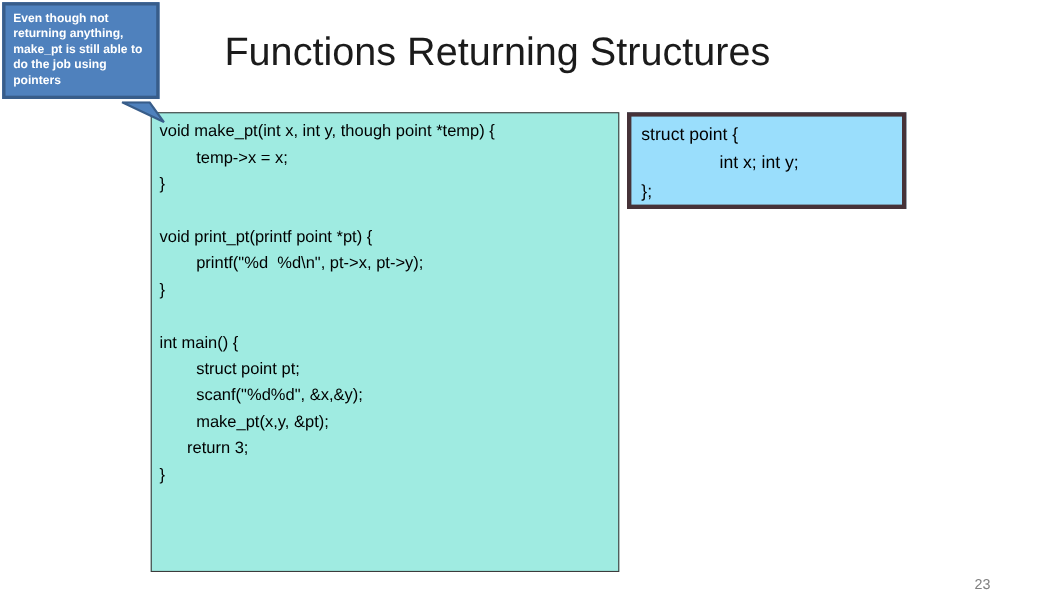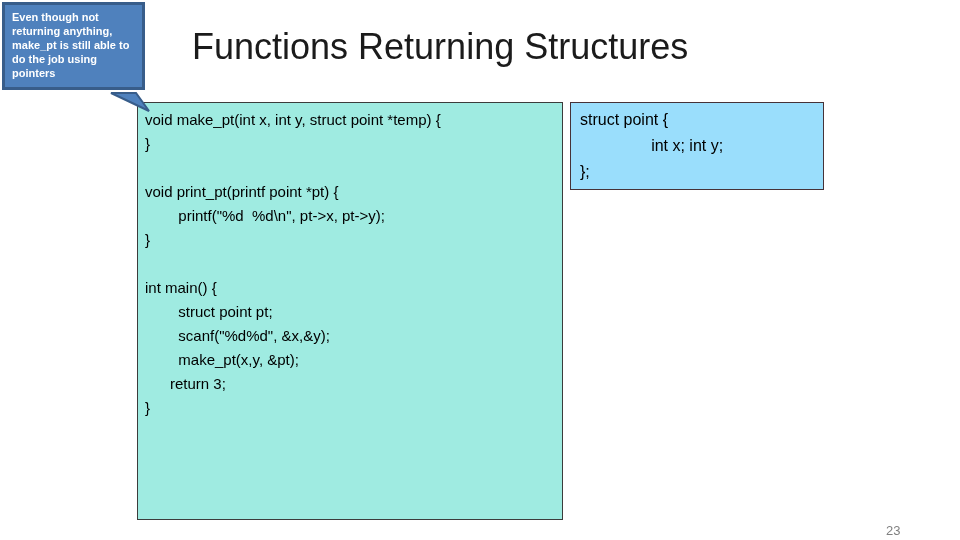--- a/index.html
+++ b/index.html
@@ -7,21 +7,21 @@
     width: 960px; height: 540px;
     position: relative;
     background: #ffffff;
     font-family: "Liberation Sans", sans-serif;
     overflow: hidden;
   }
   .slide { position: absolute; inset: 0; }
 
   .title {
     position: absolute;
-    left: 192px; top: 26px;
+    left: 204px; top: 26px;
     width: 570px;
     font-size: 36px;
     color: #1b1b1b;
     white-space: nowrap;
   }
 
   .callout {
     position: absolute;
     left: 2px; top: 2px;
     width: 143px; height: 88px;
@@ -57,21 +57,21 @@
     white-space: pre;
     line-height: 24px;
     min-height: 24px;
   }
 
   .struct-box {
     position: absolute;
     left: 570px; top: 102px;
     width: 254px; height: 88px;
     box-sizing: border-box;
-    border: 1px solid #701a75;
+    border: 4px solid #701a75;
     background: #9adefc;
     padding: 4px 0 0 9px;
     font-size: 16px;
     color: #000000;
   }
   .struct-line {
     white-space: pre;
     line-height: 26px;
     min-height: 26px;
   }
@@ -91,21 +91,22 @@
   <div class="title">Functions Returning Structures</div>
 
   <div class="callout" style="background-color: rgb(79, 129, 189); border-color: rgb(56, 93, 138);">
     <span>Even though not returning anything, make_pt is still able to do the job using pointers</span>
   </div>
   <svg class="callout-tail" width="52" height="22">
     <polygon points="8,1 33,1 46,19" stroke-width="2" fill="#4f81bd" stroke="#385d8a"></polygon>
   </svg>
 
   <div class="code-box" style="background-color: rgb(159, 235, 225); border-color: rgb(60, 60, 60);">
-    <div class="code-line">void make_pt(int x, int y, struct point *temp) {</div>
+    <div class="code-line">void make_pt(int x, int y, though point *temp) {</div>
+    <div class="code-line">        temp-&gt;x = x;</div>
     <div class="code-line">}</div>
     <div class="code-line"></div>
     <div class="code-line">void print_pt(printf point *pt) {</div>
     <div class="code-line">        printf("%d  %d\n", pt-&gt;x, pt-&gt;y);</div>
     <div class="code-line">}</div>
     <div class="code-line"></div>
     <div class="code-line">int main() {</div>
     <div class="code-line">        struct point pt;</div>
     <div class="code-line">        scanf("%d%d", &amp;x,&amp;y);</div>
     <div class="code-line">        make_pt(x,y, &amp;pt);</div>

